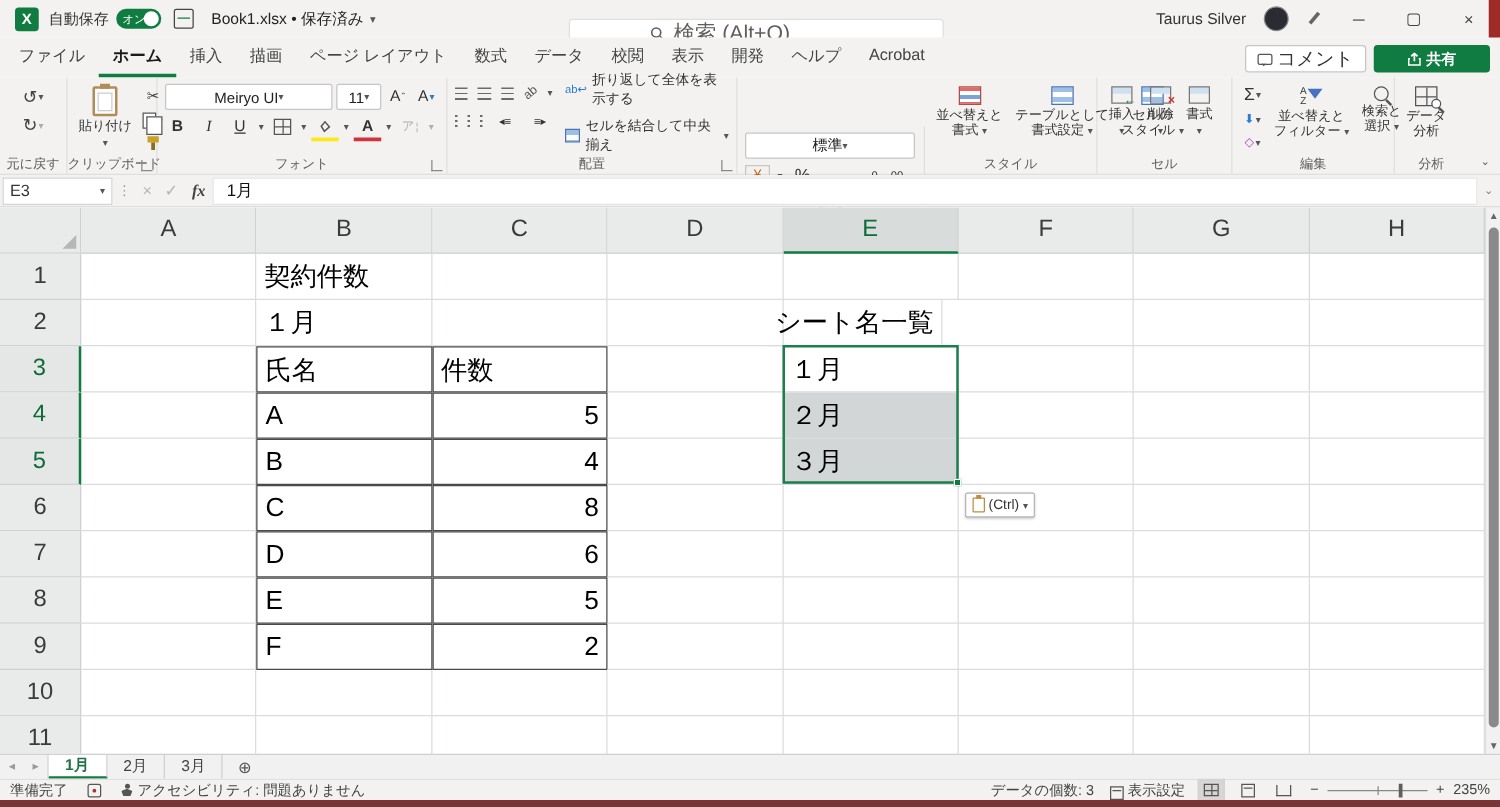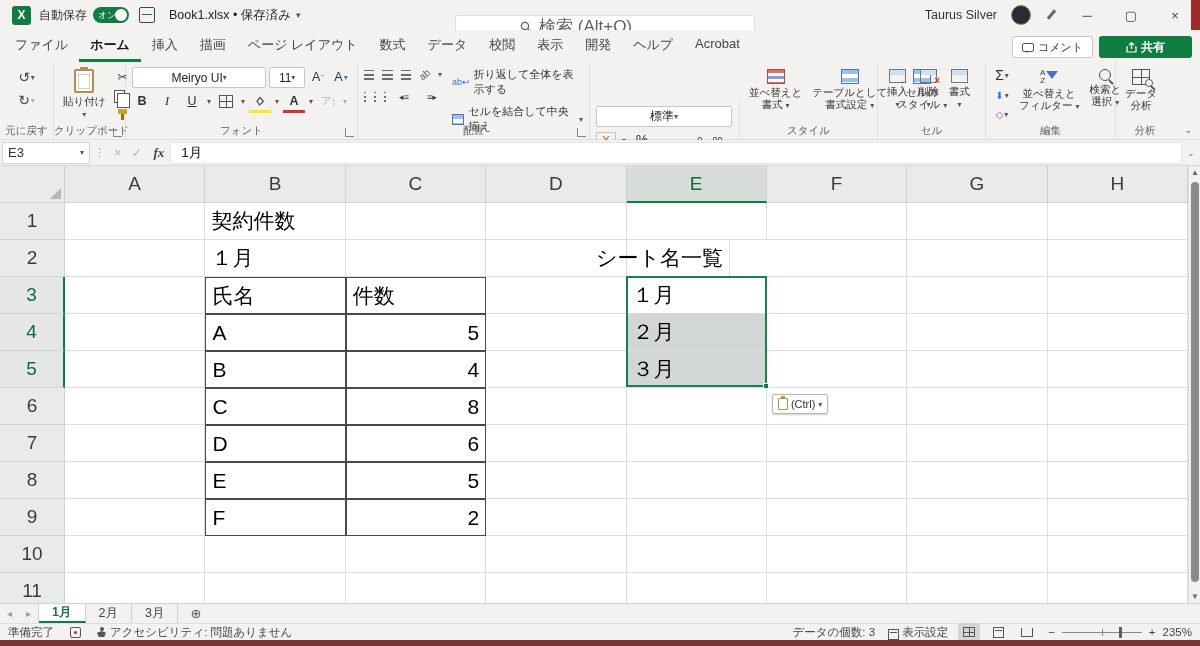--- a/index.html
+++ b/index.html
@@ -21,21 +21,21 @@
   .user-name { font-size:12.5px; color:#333; }
   .avatar { width:20px; height:20px; border-radius:50%; background:#2b2b33; border:1px solid #888; }
   .winbtn { width:30px; text-align:center; color:#444; font-size:13px; }
   .red-strip-top { position:absolute; right:0; top:0; width:9px; height:56px; background:#9e2b25; }
 
   
   .tabs-row { position:absolute; top:30px; left:0; width:1200px; height:32px; background:#f3f2f1; display:flex; align-items:flex-end; padding:0 4px; }
   .rtab { font-size:13px; color:#444; padding:6px 11px 8px; white-space:nowrap; }
   .rtab.active { color:#1a1a1a; font-weight:bold; border-bottom:3px solid #107c41; padding-bottom:5px; }
   .tabs-right { position:absolute; right:8px; bottom:4px; display:flex; gap:6px; align-items:center; }
-  .btn-comment { background:#fff; border:1px solid #c8c6c4; border-radius:3px; height:22px; display:flex; align-items:center; gap:4px; padding:0 9px; font-size:11px; color:#333; }
+  .btn-comment { background:#fff; border:1px solid #c8c6c4; border-radius:3px; height:22px; display:flex; align-items:center; gap:4px; padding:0 9px; font-size:15px; color:#333; }
   .btn-share { background:#107c41; border-radius:3px; height:22px; display:flex; align-items:center; gap:4px; padding:0 27px; font-size:12px; color:#fff; font-weight:bold; }
   .bubble { width:12px; height:9px; border:1.2px solid #555; border-radius:2px; position:relative; }
   .bubble:after { content:""; position:absolute; left:2px; bottom:-4px; border:2.5px solid transparent; border-top-color:#555; }
 
   
   .ribbon { position:absolute; top:62px; left:0; width:1200px; height:78px; background:#f3f2f1; border-bottom:1px solid #e1dfdd; display:flex; }
   .rgroup { position:relative; height:100%; border-right:1px solid #e1dfdd; padding:5px 6px 16px; display:flex; gap:4px; }
   .rgroup-label { position:absolute; bottom:1px; left:0; right:0; text-align:center; font-size:10.5px; color:#605e5c; white-space:nowrap; }
   .launcher { position:absolute; bottom:2px; right:3px; width:9px; height:9px; border-left:1px solid #8a8886; border-bottom:1px solid #8a8886; }
   .colstack { display:flex; flex-direction:column; justify-content:flex-start; gap:3px; }
@@ -275,21 +275,21 @@
           <span class="car">▾</span>
       </div>
       <div style="display:flex; gap:8px; align-items:center; padding-top:4px;">
         <span class="bars"></span>
         <span class="bars"></span>
         <span class="bars"></span>
         <span class="sbtn" style="font-size:9px;">◂≡</span>
         <span class="sbtn" style="font-size:9px;">≡▸</span>
       </div>
     </div>
-    <div class="colstack" style="flex:1; padding-left:6px;">
+    <div class="colstack" style="flex:1; padding-left:6px;justify-content:flex-end;">
       <div style="display:flex; align-items:center; gap:4px; font-size:11px; color:#333;">
         <span style="color:#2b7cd3; font-size:9px;">ab↩</span>
         <span>折り返して全体を表示する</span>
       </div>
       <div style="display:flex; align-items:center; gap:4px; font-size:11px; color:#333; padding-top:4px;">
         <span class="mini-grid blue" style="width:14px; height:11px;"></span>
         <span>セルを結合して中央揃え</span>
         <span class="car">▾</span>
       </div>
     </div>
@@ -433,21 +433,21 @@
     <div class="cell" style="left: 345.75px; width: 140.375px; top: 37px; height: 37px;"></div>
     <div class="cell" style="left: 486.125px; width: 140.375px; top: 37px; height: 37px;"></div>
     <div class="cell" style="left: 626.5px; width: 140.375px; top: 37px; height: 37px;"></div>
     <div class="cell" style="left: 766.875px; width: 140.375px; top: 37px; height: 37px;"></div>
     <div class="cell" style="left: 907.25px; width: 140.375px; top: 37px; height: 37px;"></div>
     <div class="cell" style="left: 1047.62px; width: 140.375px; top: 37px; height: 37px;"></div>
     <div class="cell" style="left: 65px; width: 140.375px; top: 74px; height: 37px;"></div>
     <div class="cell" style="left: 205.375px; width: 140.375px; top: 74px; height: 37px;">１月</div>
     <div class="cell" style="left: 345.75px; width: 140.375px; top: 74px; height: 37px;"></div>
     <div class="cell" style="left: 486.125px; width: 140.375px; top: 74px; height: 37px;"></div>
-    <div class="cell" style="left: 590px; width: 140.375px; top: 74px; height: 37px;">シート名一覧</div>
+    <div class="cell" style="left: 614px; width: 140.375px; top: 74px; height: 37px;">シート名一覧</div>
     <div class="cell" style="left: 766.875px; width: 140.375px; top: 74px; height: 37px;"></div>
     <div class="cell" style="left: 907.25px; width: 140.375px; top: 74px; height: 37px;"></div>
     <div class="cell" style="left: 1047.62px; width: 140.375px; top: 74px; height: 37px;"></div>
     <div class="cell" style="left: 65px; width: 140.375px; top: 111px; height: 37px;"></div>
     <div class="cell tbl" style="left: 205.375px; width: 140.375px; top: 111px; height: 37px;">氏名</div>
     <div class="cell tbl" style="left: 345.75px; width: 140.375px; top: 111px; height: 37px;">件数</div>
     <div class="cell" style="left: 486.125px; width: 140.375px; top: 111px; height: 37px;"></div>
     <div class="cell" style="left: 626.5px; width: 140.375px; top: 111px; height: 37px;">１月</div>
     <div class="cell" style="left: 766.875px; width: 140.375px; top: 111px; height: 37px;"></div>
     <div class="cell" style="left: 907.25px; width: 140.375px; top: 111px; height: 37px;"></div>

